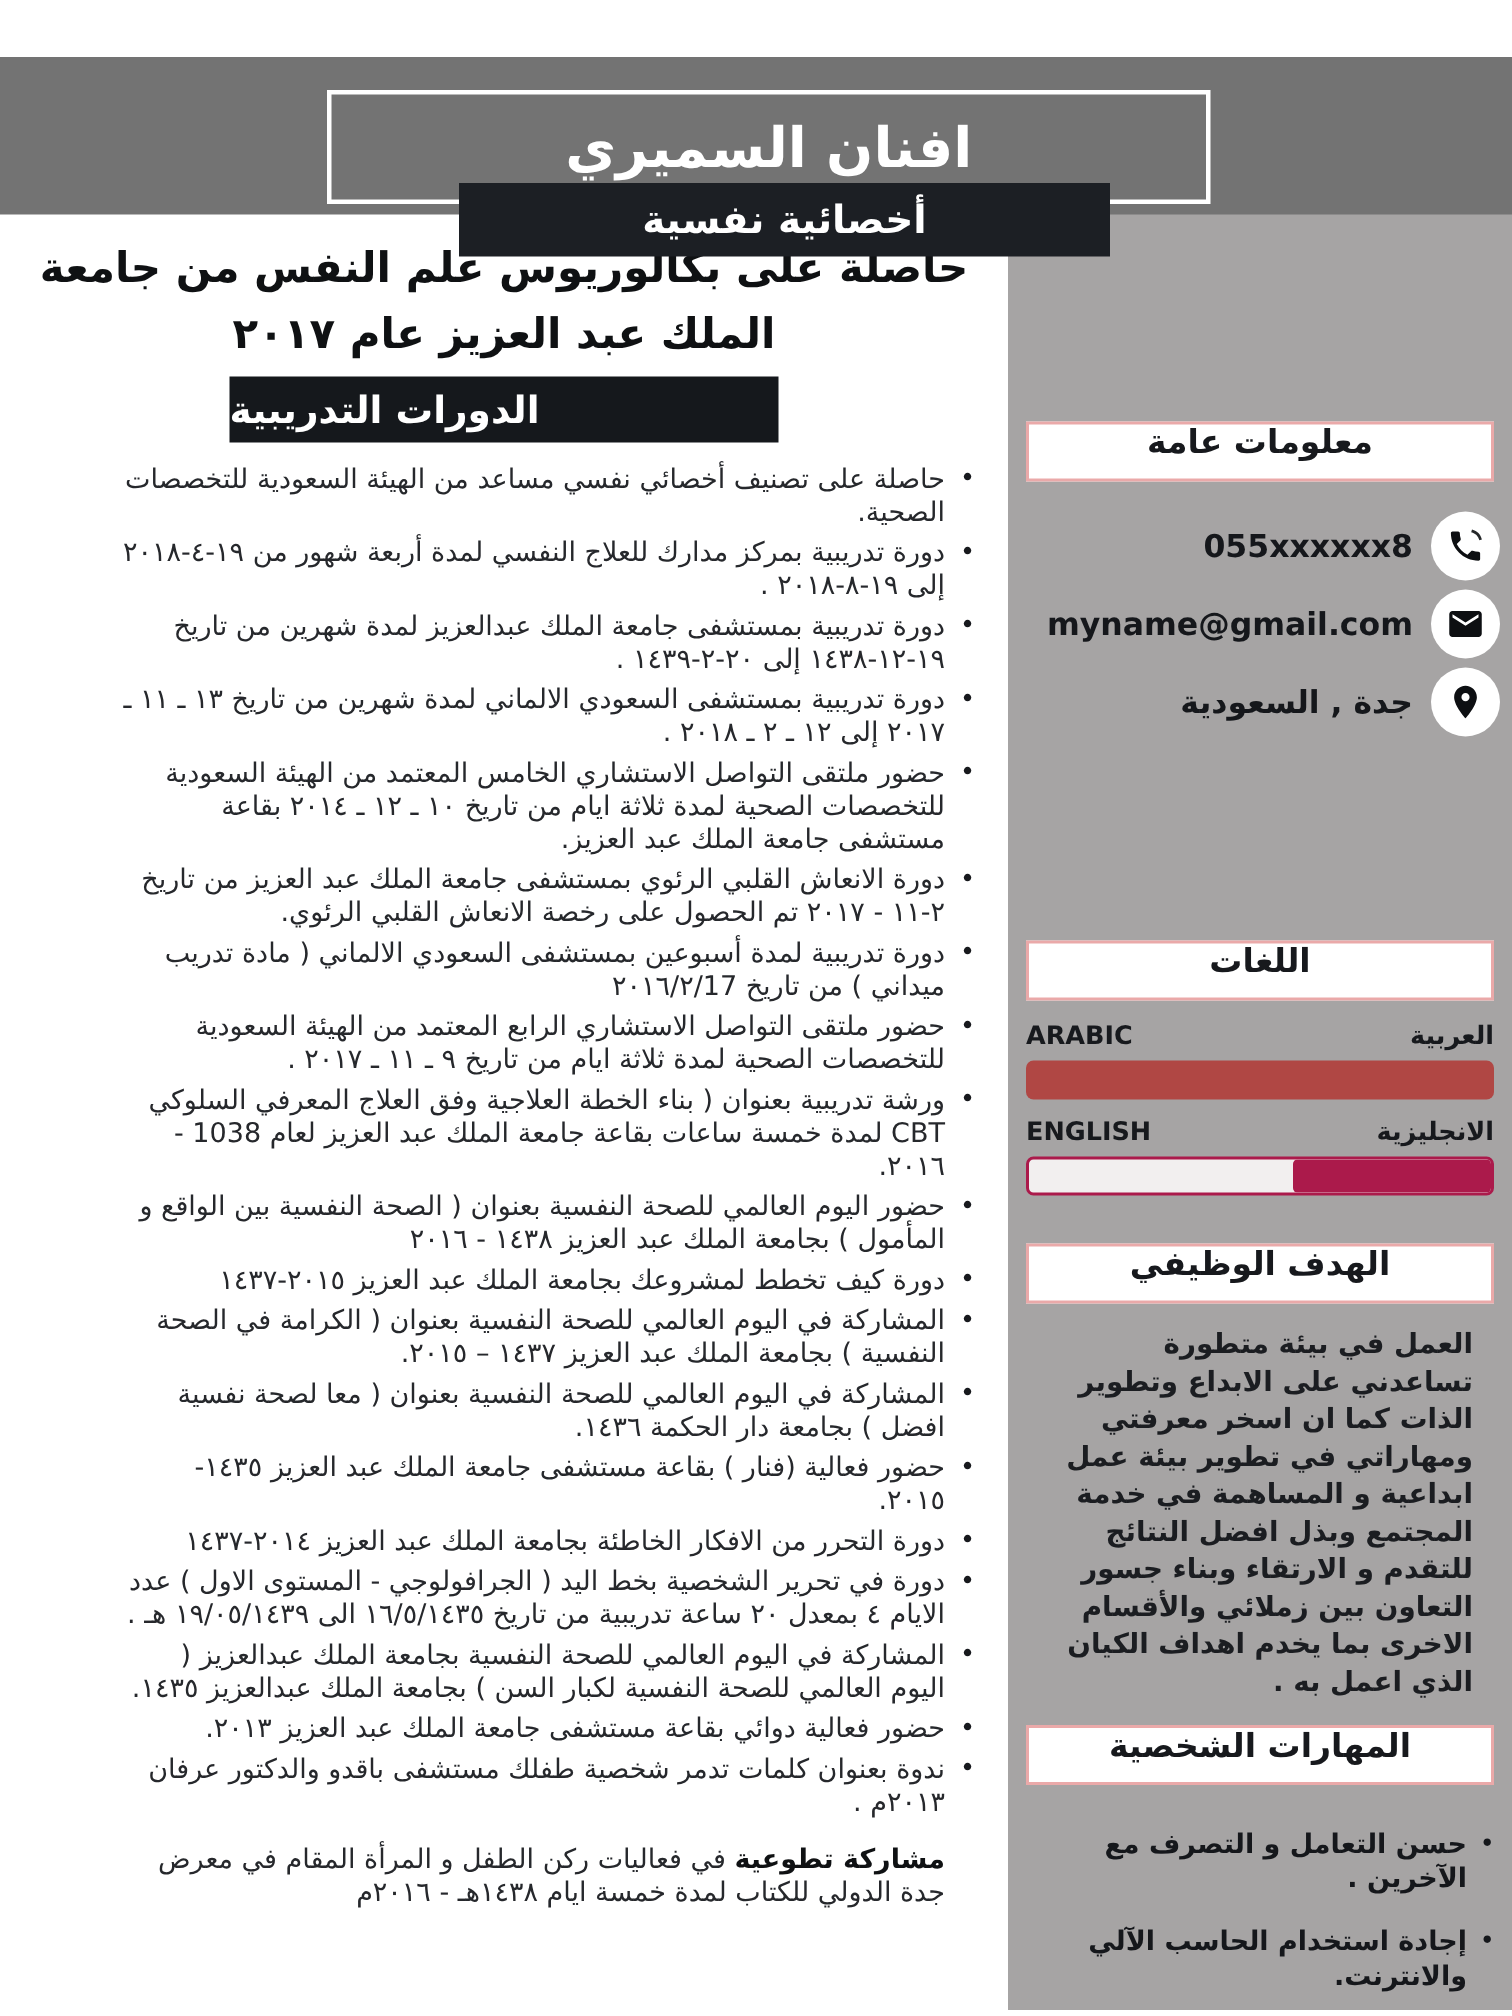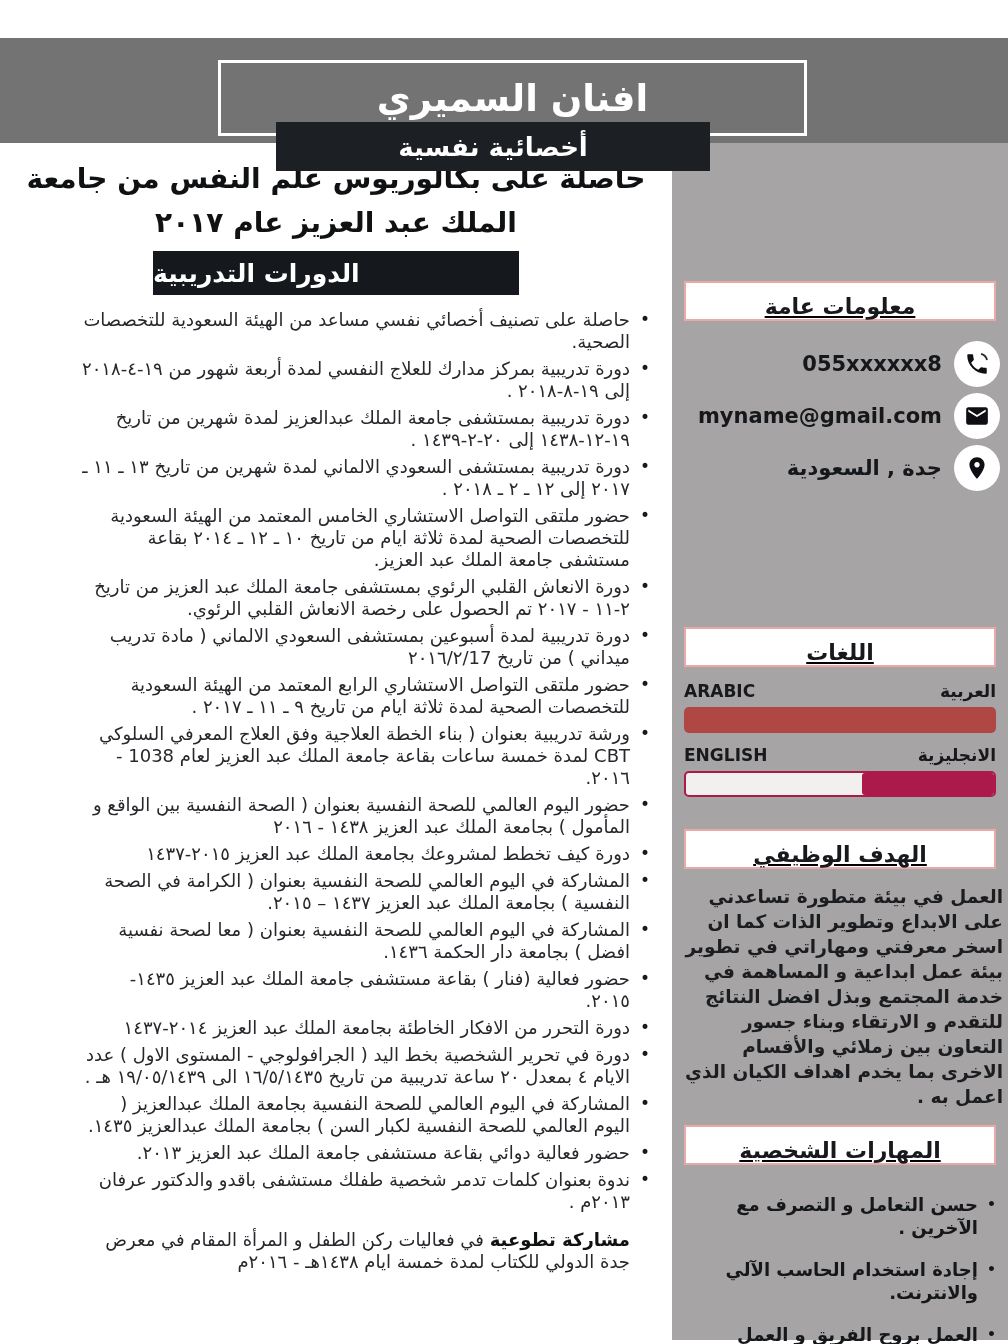--- a/index.html
+++ b/index.html
@@ -6,59 +6,59 @@
   body{
     width:1008px;height:1344px;position:relative;overflow:hidden;
     background:#ffffff;font-family:"DejaVu Sans", sans-serif;
     direction:rtl;
   }
   
   .header{position:absolute;left:0;top:0;width:1008px;height:143px;background:#737373;margin-top:38px;}
   .name-box{position:absolute;left:218px;top:22px;width:583px;height:70px;
     border:3px solid #ffffff;display:flex;align-items:center;justify-content:center;}
   .name{color:#ffffff;font-size:37px;font-weight:bold;letter-spacing:.5px;}
-  .title-badge{position:absolute;left:276px;top:84px;width:434px;height:49px;background:#1c1f24;
+  .title-badge{position:absolute;left:306px;top:84px;width:434px;height:49px;background:#1c1f24;
     display:flex;align-items:center;justify-content:center;z-index:2;}
   .title-badge span{color:#ffffff;font-size:26px;font-weight:bold;}
   
   .main{position:absolute;left:0;top:143px;width:672px;height:1201px;background:#ffffff;overflow:hidden;}
   .edu{margin:14px auto 0;width:620px;text-align:center;font-size:28px;font-weight:bold;
     color:#0f1113;line-height:44px;}
   .courses-badge{margin:6px auto 0;width:366px;height:44px;background:#15181c;
     display:flex;align-items:center;justify-content:flex-end;}
   .courses-badge span{color:#ffffff;font-size:25px;font-weight:bold;}
   .courses{margin:14px 0 16px;padding:0 20px 0 80px;list-style:none;}
   .courses li{position:relative;padding-right:22px;margin-bottom:5px;
     font-size:18px;line-height:22px;color:#26282c;text-align:right;}
   .courses li::before{content:"\2022";position:absolute;right:2px;top:-1px;color:#17191d;font-size:17px;}
   .volunteer{margin:1px 0 0;padding:0 42px 0 104px;font-size:18px;line-height:22px;
     color:#26282c;text-align:right;}
   .volunteer .lead{font-weight:bold;color:#0f1113;}
   
   .sidebar{position:absolute;left:672px;top:143px;width:336px;height:1197px;background:#a6a4a4;}
   .side-box{width:312px;margin:0 auto;height:40px;background:#ffffff;border:2px solid #eaa9a9;
-    box-sizing:border-box;display:flex;align-items:flex-end;justify-content:center;text-decoration:underline;}
+    box-sizing:border-box;display:flex;align-items:flex-start;justify-content:center;}
   .side-box span{font-size:22px;font-weight:bold;color:#17191d;}
   .box-info{margin-top:138px;}
   .contact{margin-top:20px;padding:0 8px 0 0;}
   .contact-row{display:flex;align-items:center;gap:12px;margin-bottom:6px;height:46px;}
   .contact-icon{flex:0 0 46px;width:46px;height:46px;border-radius:50%;background:#ffffff;
     display:flex;align-items:center;justify-content:center;}
   .contact-icon svg{width:26px;height:26px;fill:#0d0f12;}
   .contact-text{font-size:21px;font-weight:bold;color:#15171b;}
   .box-langs{margin-top:136px;}
   .langs{margin-top:14px;padding:0 12px;}
   .lang-labels{display:flex;justify-content:space-between;align-items:center;
     font-size:17px;font-weight:bold;color:#17191d;margin-bottom:6px;}
   .bar{height:26px;border-radius:5px;position:relative;box-sizing:border-box;}
   .bar-ar{background:#b04744;margin-bottom:12px;}
   .bar-track{background:#f2efef;border:2px solid #ab1a4b;overflow:hidden;}
   .bar-fill{position:absolute;top:0;right:0;bottom:0;background:#ab1a4b;border-radius:3px 0 0 3px;}
   .box-objective{margin-top:32px;}
-  .objective-text{margin:15px 5px 0;font-size:18.5px;font-weight:bold;line-height:25px;
+  .objective-text{margin:15px 26px 0;font-size:18.5px;font-weight:bold;line-height:25px;
     color:#1b1d21;text-align:right;}
   .box-skills{margin-top:16px;}
   .skills{margin:28px 10px 0;padding:0;list-style:none;}
   .skills li{position:relative;padding-right:20px;margin-bottom:19px;font-size:18px;
     font-weight:bold;color:#15171b;text-align:right;line-height:23px;}
   .skills li::before{content:"\2022";position:absolute;right:2px;top:0;font-size:14px;color:#15171b;}
 </style>
 </head>
 <body>
 

